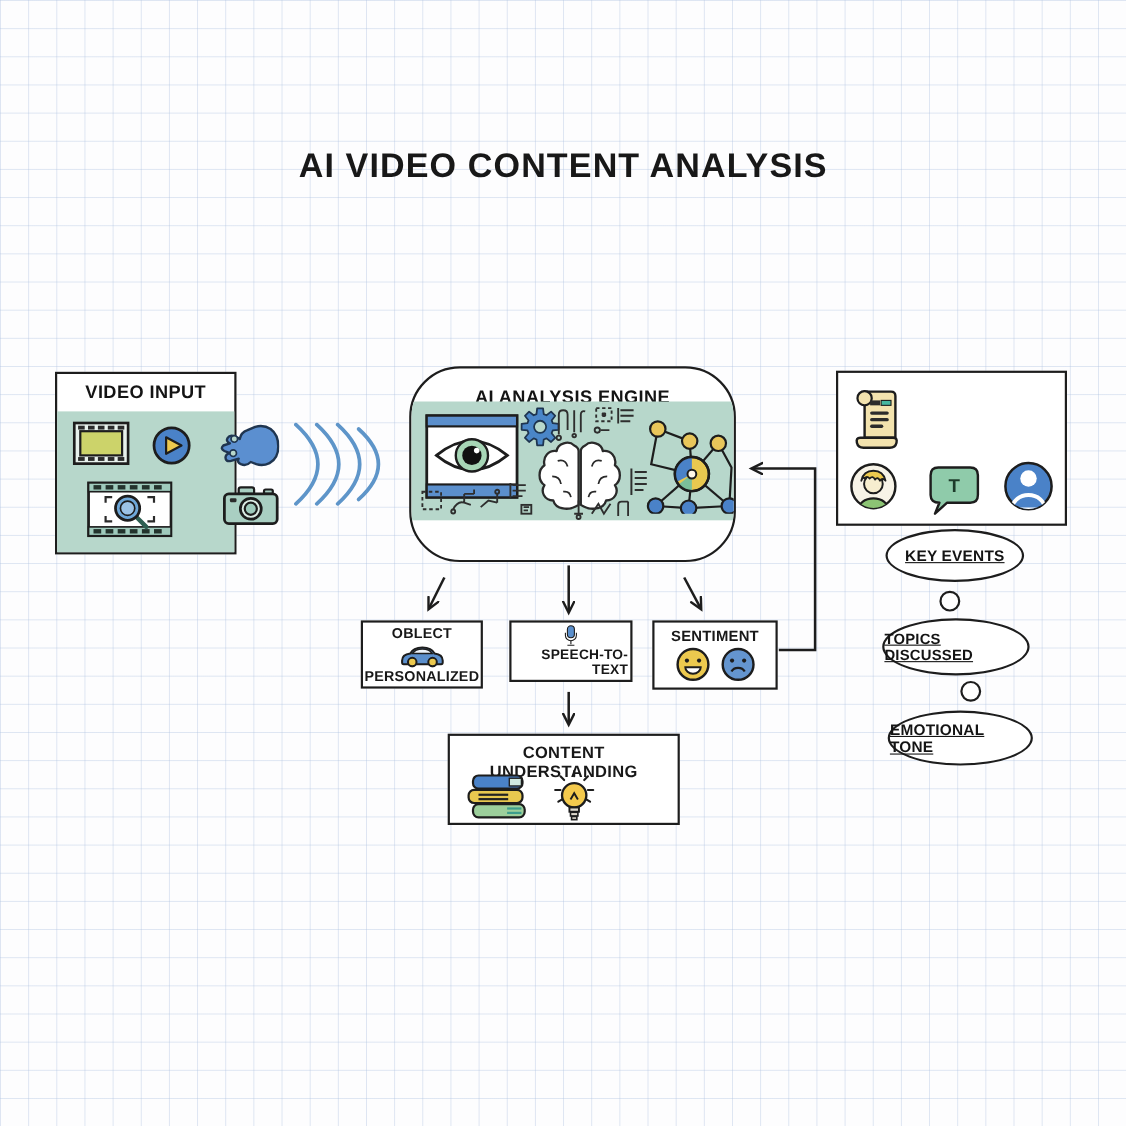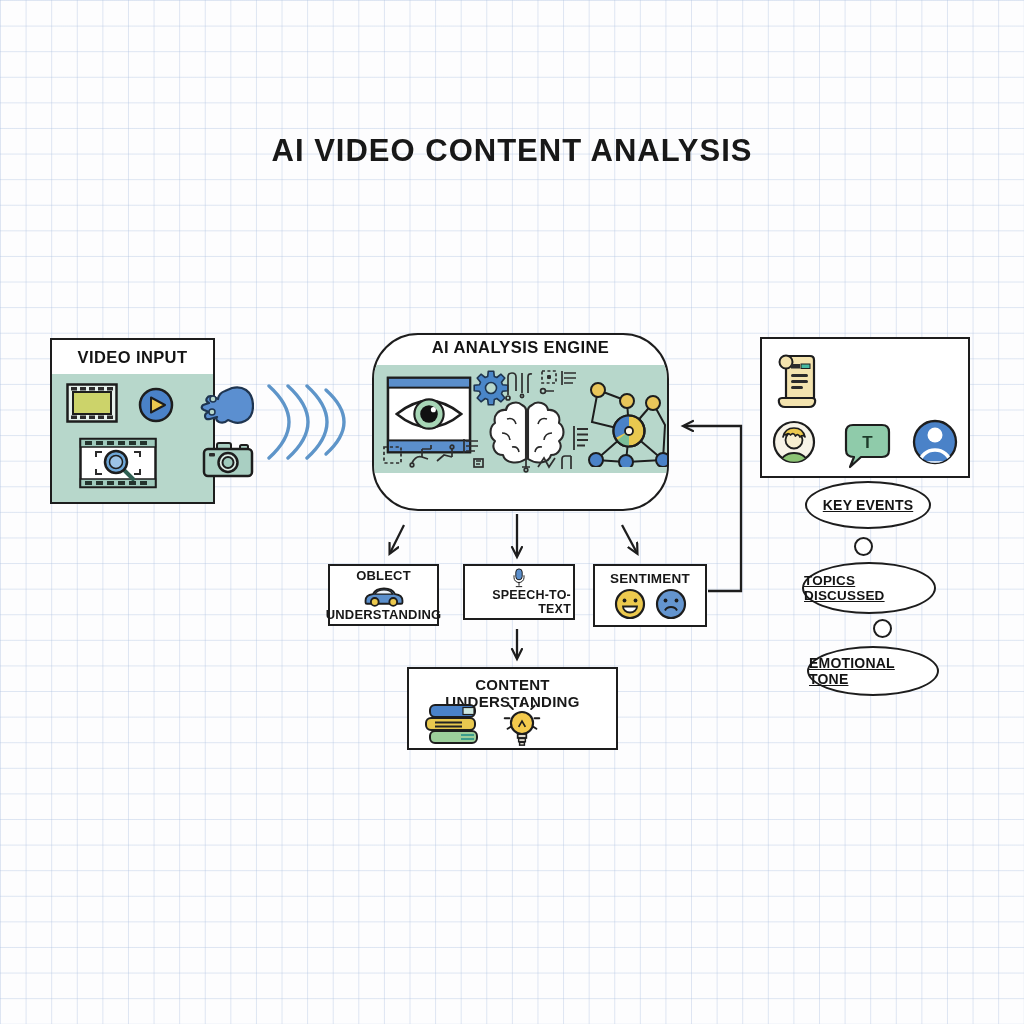--- a/index.html
+++ b/index.html
@@ -19,21 +19,21 @@
   }
   .box{position:absolute;background:#fff;border:2.3px solid #1d1d1d;box-sizing:border-box;}
   .hdr{font-weight:700;text-align:center;letter-spacing:.4px;color:#141414;}
   
   .vi{left:50px;top:338px;width:165px;height:166px;}
   .vi .hdr{font-size:16.5px;padding-top:8px;height:26px;}
   .vi-body{position:absolute;left:0;right:0;bottom:0;top:34px;background:#b7d7cb;}
   .abs{position:absolute;}
   
   .engine{left:372px;top:333px;width:297px;height:178px;border-radius:46px;border-width:2.6px;overflow:hidden;}
-  .engine .hdr{font-size:16.5px;padding-top:3px;}
+  .engine .hdr{font-size:16.5px;padding-top:17px;}
   .band{position:absolute;left:0;right:0;top:30px;height:108px;background:#b7d7cb;}
   
   .summary{left:760px;top:337px;width:210px;height:141px;}
   .summary-label{position:absolute;left:64px;top:13px;width:140px;text-align:center;
     font-size:15.5px;font-weight:700;line-height:1.32;letter-spacing:.3px;white-space:pre-line;}
   
   .oval{position:absolute;background:#fff;border:2.4px solid #1d1d1d;border-radius:50%;
     display:flex;align-items:center;justify-content:center;font-weight:700;box-sizing:border-box;
     letter-spacing:.2px;color:#141414;text-decoration:underline;}
   .dot{position:absolute;width:19px;height:19px;border-radius:50%;background:#fff;
@@ -288,21 +288,21 @@
   </div>
 
   <div class="box pbox obj">
     <div class="lbl">OBLECT</div>
     <svg width="46" height="26" viewBox="0 0 46 26">
       <path d="M3,19 q0,-6 8,-7 q3,-6 12,-6 q9,0 12,6 q8,1 8,7 v2 q0,1.5 -1.5,1.5 h-37 q-1.5,0 -1.5,-1.5 z" fill="#5b8fcc" stroke="#1d1d1d" stroke-width="2"></path>
       <path d="M13,12 q3,-4.5 10,-4.5 q7,0 9.5,4.5 z" fill="#eef4fb" stroke="#1d1d1d" stroke-width="1.5"></path>
       <circle cx="13" cy="20.5" r="4.2" fill="#ecc94e" stroke="#1d1d1d" stroke-width="2"></circle>
       <circle cx="33" cy="20.5" r="4.2" fill="#ecc94e" stroke="#1d1d1d" stroke-width="2"></circle>
     </svg>
-    <div class="lbl">UNDERSTANDING</div>
+    <div class="lbl">PERSONALIZED</div>
   </div>
 
   <div class="box pbox stt">
     <svg width="34" height="40" viewBox="0 0 34 44">
       <rect x="10" y="2" width="14" height="24" rx="7" fill="#5b8fcc" stroke="#1d1d1d" stroke-width="2.2"></rect>
       <path d="M6,16 v5 a11,11 0 0 0 22,0 v-5" fill="none" stroke="#1d1d1d" stroke-width="2.2"></path>
       <line x1="17" y1="32" x2="17" y2="39" stroke="#1d1d1d" stroke-width="2.2"></line>
       <line x1="10" y1="41" x2="24" y2="41" stroke="#1d1d1d" stroke-width="2.2"></line>
     </svg>
     <div class="lbl" style="font-size:12.5px">SPEECH-TO-TEXT</div>

